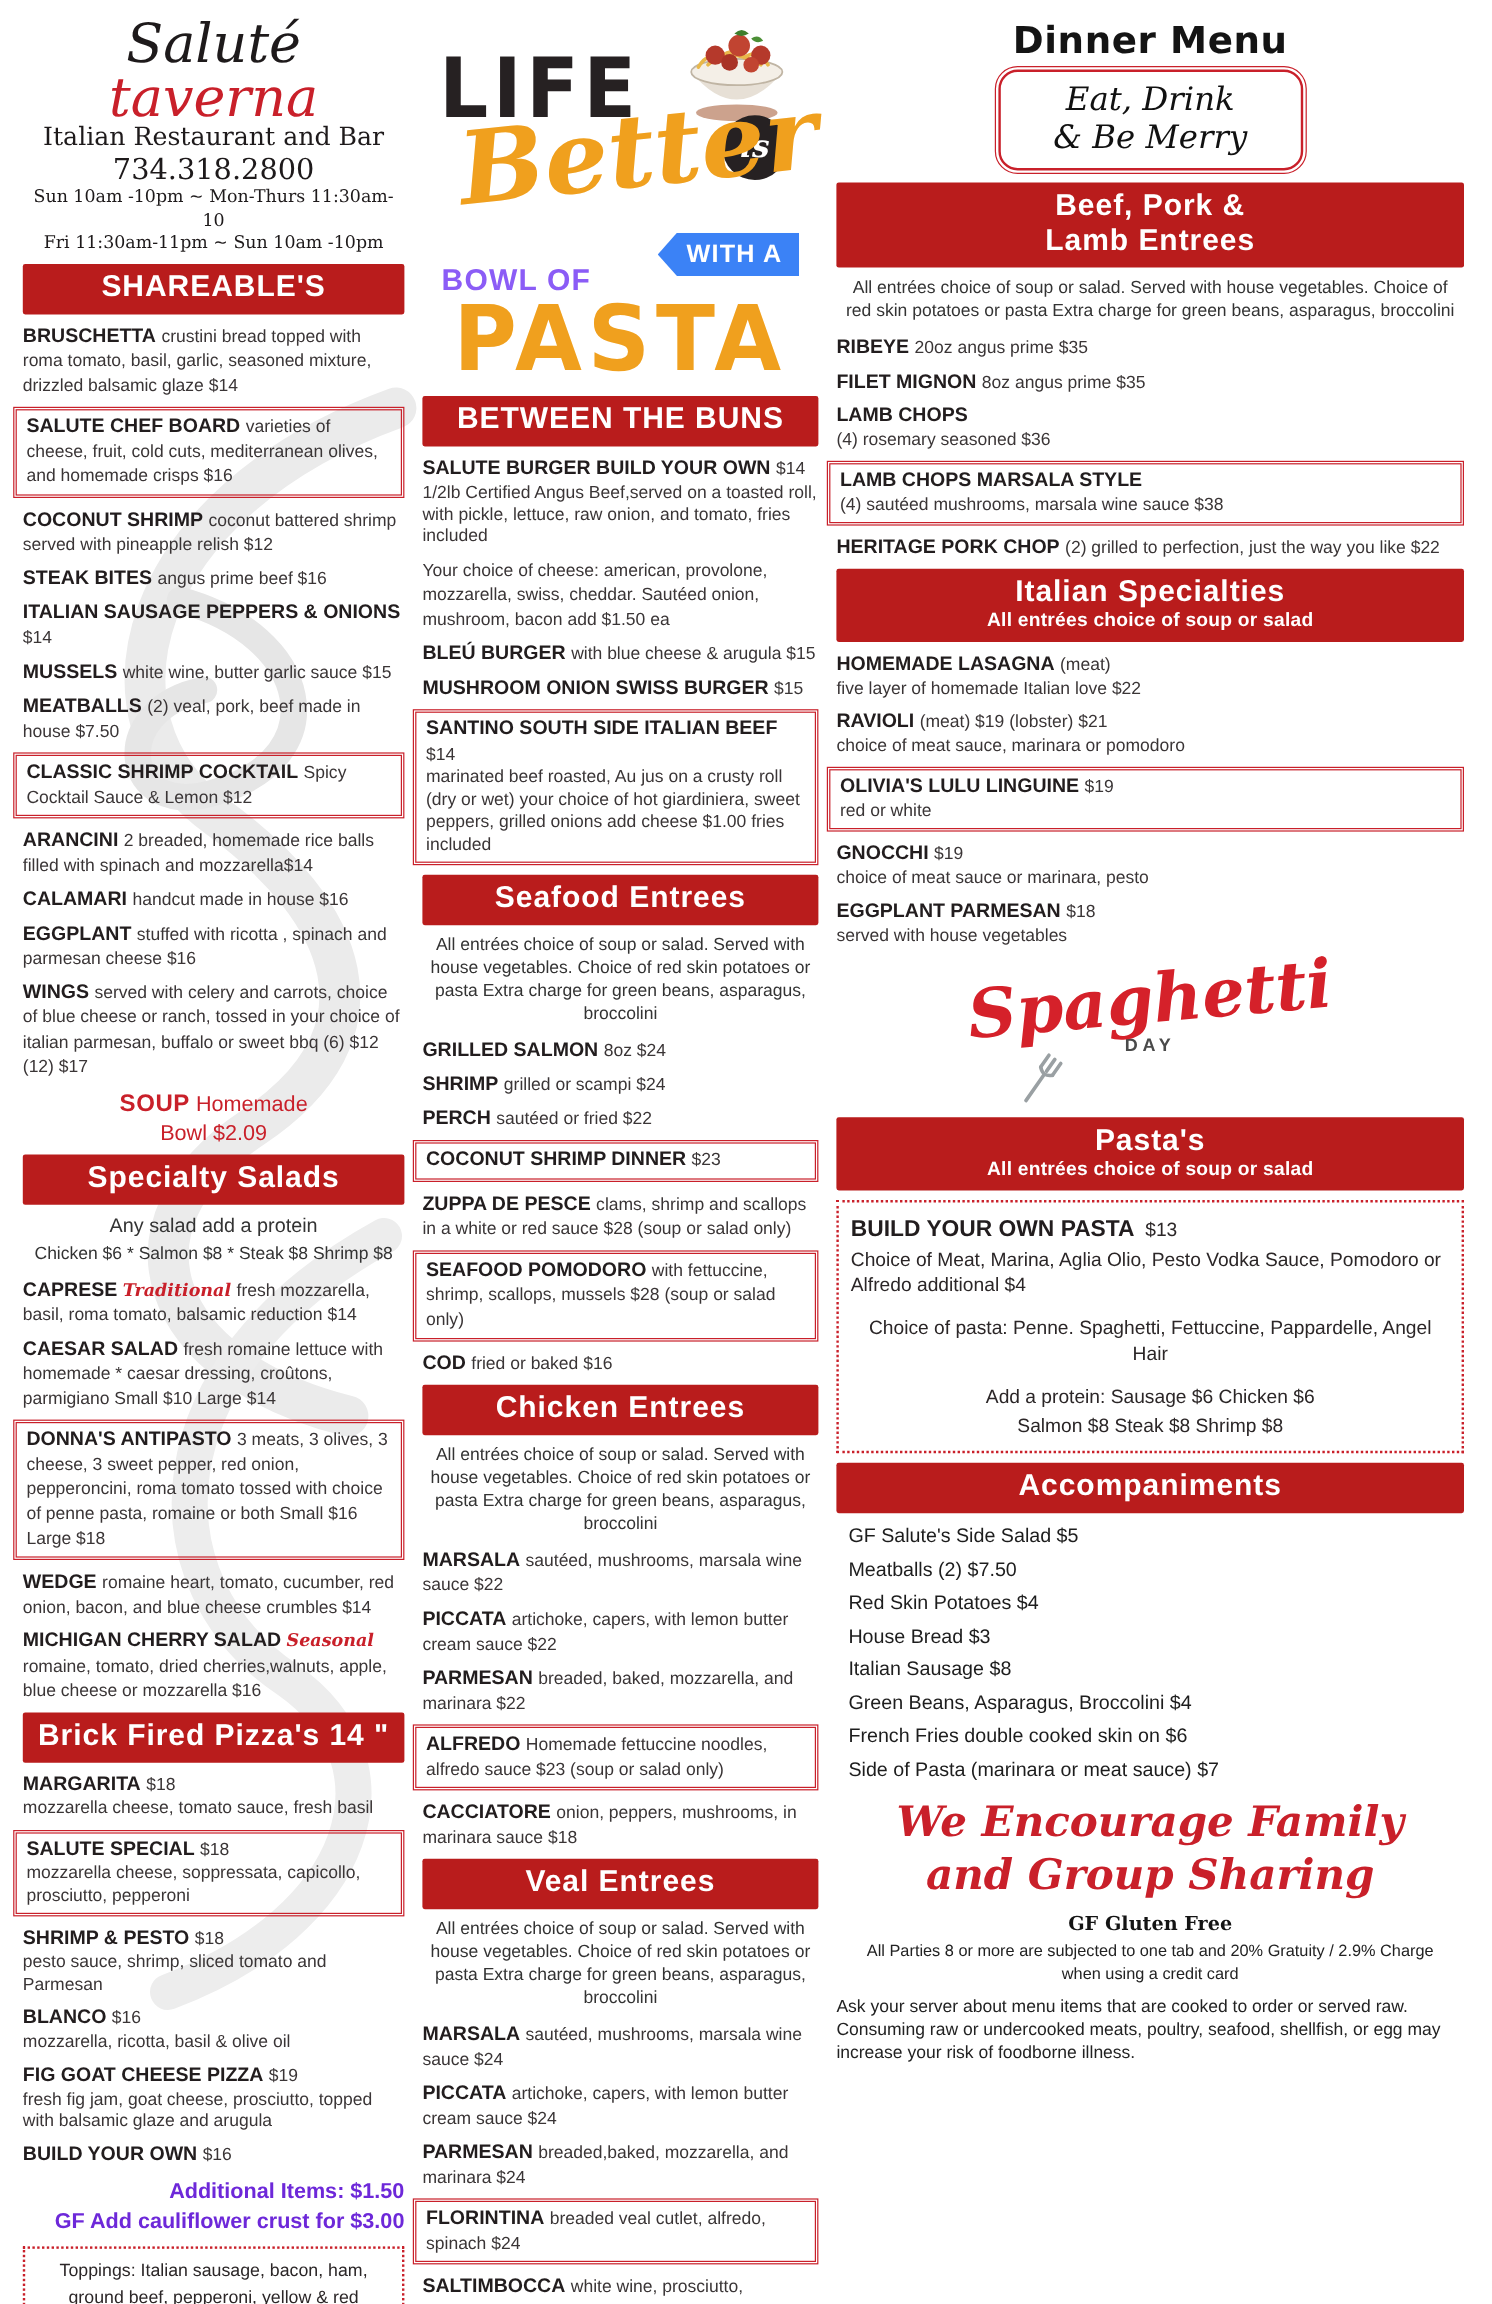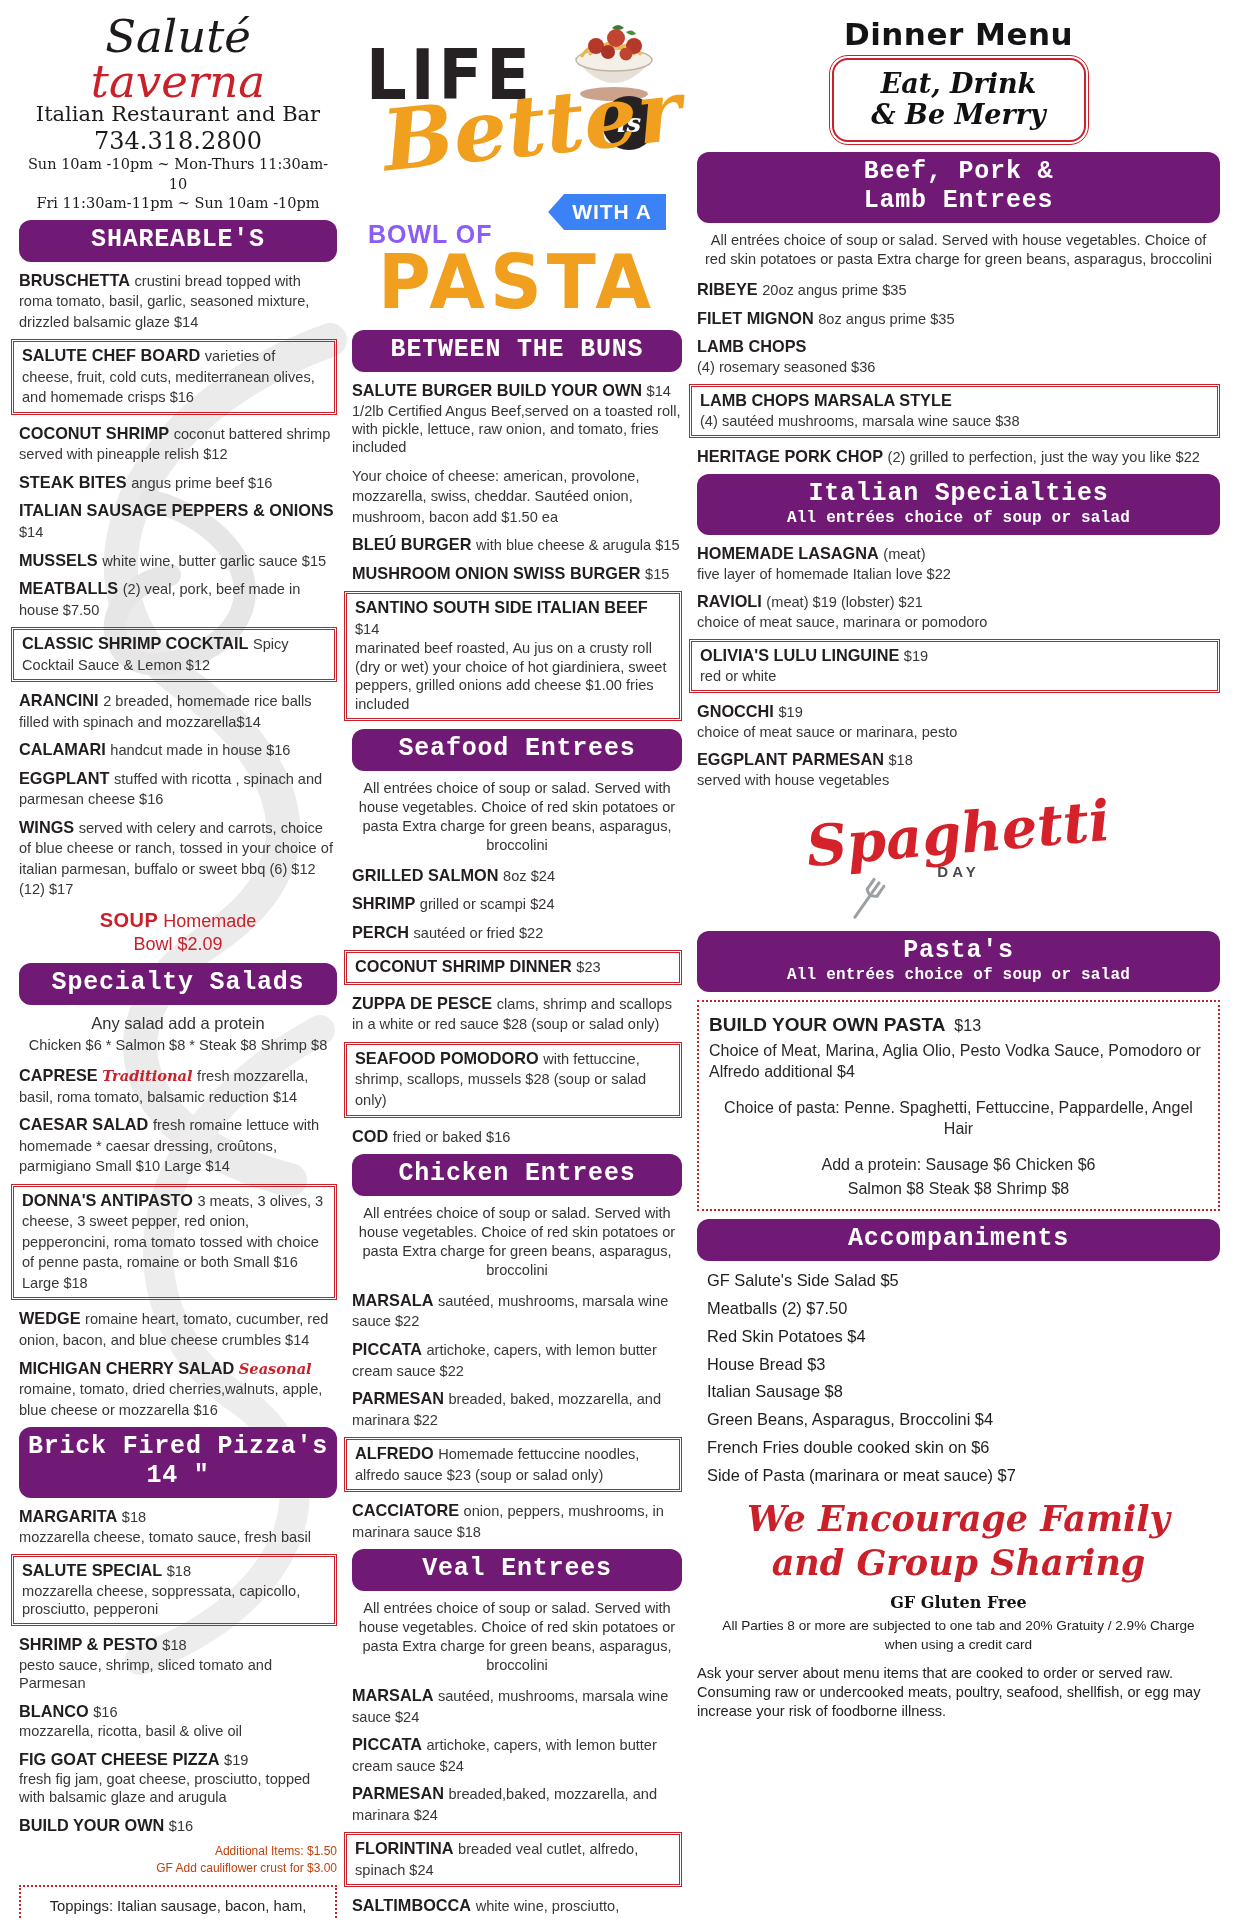--- a/index.html
+++ b/index.html
@@ -1,21 +1,21 @@
 <!DOCTYPE html>
 <html><head>
 <meta charset="utf-8">
 <style>
   html,body{margin:0;padding:0;background:#fff;}
   body{width:1243px;min-height:1920px;font-family:"Liberation Sans",sans-serif;color:#2b2627;position:relative;overflow-x:hidden;}
   .page{position:relative;box-sizing:border-box;width:1243px;padding:12px 19px 8px;display:grid;grid-template-columns:318px 330px 523px;column-gap:15px;}
   .col{position:relative;z-index:1;}
   .wm{position:absolute;z-index:0;pointer-events:none;}
   
-  .banner{background:#701a75;color:#fff;text-align:center;font-weight:bold;font-size:25px;letter-spacing:.8px;padding:5px 4px 8px;border-radius:12px;margin:6px 0 8px;font-family:Liberation Mono, monospace;}
+  .banner{background:#b91c1c;color:#fff;text-align:center;font-weight:bold;font-size:25px;letter-spacing:.8px;padding:5px 4px 8px;border-radius:2px;margin:6px 0 8px;font-family:Liberation Sans, sans-serif;}
   .banner .sub{display:block;font-size:16px;font-weight:bold;letter-spacing:.2px;margin-top:1px;}
   .note{text-align:center;font-size:14.6px;line-height:1.3;color:#333;margin:4px 2px 10px;font-weight:500;}
   
   .mi{margin:0 0 8px;}
   .mi-head{margin:0;font-size:16.3px;line-height:1.26;}
   .iname{font-weight:bold;color:#221d1e;font-size:16.3px;}
   .isub{font-weight:normal;color:#3a3536;font-size:14.6px;}
   .itag{font-family:"DejaVu Serif",serif;font-style:italic;font-weight:bold;color:#c9202a;font-size:14.6px;}
   .mi-sub{margin:1px 0 0;font-size:14.6px;color:#3a3536;line-height:1.26;}
   .iname:empty,.isub:empty,.itag:empty,.mi-sub:empty{display:none;}
@@ -38,39 +38,39 @@
   .logo .life{position:absolute;left:14px;top:26px;font-family:"DejaVu Sans",sans-serif;font-weight:bold;font-size:64px;letter-spacing:4px;color:#262122;transform:scaleY(1.08);}
   .logo .isbadge{position:absolute;right:26px;top:84px;width:54px;height:54px;border-radius:50%;background:#262122;color:#fff;display:flex;align-items:center;justify-content:center;font-family:"DejaVu Serif",serif;font-style:italic;font-weight:bold;font-size:26px;}
   .logo .better{position:absolute;left:30px;top:64px;font-family:"DejaVu Serif",serif;font-style:italic;font-weight:bold;font-size:84px;color:#f0a01e;transform:rotate(-6deg);}
   .logo .witha{position:absolute;right:16px;top:182px;background:#3b82f6;color:#fff;font-weight:bold;font-size:21px;letter-spacing:1px;padding:6px 14px 6px 24px;clip-path:polygon(16px 0,100% 0,100% 100%,16px 100%,0 50%);}
   .logo .bowlof{position:absolute;left:16px;top:208px;font-weight:bold;font-size:25px;letter-spacing:1px;color:#8b5cf6;}
   .logo .pasta{position:absolute;left:0;right:0;bottom:0;text-align:center;font-family:"DejaVu Sans",sans-serif;font-weight:bold;font-size:72px;letter-spacing:5px;color:#f0a01e;transform:scaleY(1.05);}
   .logo svg.bowl{position:absolute;right:18px;top:8px;}
   
   .dmenu{text-align:center;font-weight:bold;font-size:31px;letter-spacing:.5px;color:#141414;font-family:"DejaVu Sans",sans-serif;margin:4px 0 6px;}
   .badge{width:230px;margin:0 auto 10px;border:2.5px solid #c9202a;outline:1px solid #c9202a;outline-offset:2px;border-radius:16px;background:#fff;text-align:center;padding:8px 10px 10px;}
-  .badge .l{font-family:"DejaVu Serif",serif;font-style:italic;font-weight:bold;font-size:27px;color:#111;line-height:1.15;}
+  .badge .l{font-family:"DejaVu Serif",serif;font-style:italic;font-weight:normal;font-size:27px;color:#111;line-height:1.15;}
   
   .spag{position:relative;text-align:center;margin:6px 0 2px;height:128px;}
   .spag .script{font-family:"DejaVu Serif",serif;font-style:italic;font-weight:bold;font-size:56px;color:#d5212a;display:inline-block;transform:rotate(-5deg);line-height:1;margin-top:8px;}
   .spag .day{font-size:15px;letter-spacing:4px;color:#4a4a4a;margin-top:2px;font-weight:bold;}
   .spag svg{position:absolute;left:150px;bottom:2px;}
   
   .byo{font-size:16px;line-height:1.35;color:#2b2627;}
   .byo .bname{font-weight:bold;font-size:19px;color:#221d1e;}
   .byo p{margin:2px 0;}
   .byo .mid{text-align:center;margin-top:14px;}
   
   .acc-line{margin:0 0 4px 10px;font-size:16.4px;color:#1d1d1d;line-height:1.45;font-weight:500;}
   
   .sharing{text-align:center;font-family:"DejaVu Serif",serif;font-style:italic;font-weight:bold;font-size:35px;color:#c9202a;line-height:1.25;margin:10px 0 8px;}
   .gf{text-align:center;font-family:"DejaVu Serif",serif;font-weight:bold;font-size:16px;margin:6px 0 4px;color:#141414;}
   .parties{text-align:center;font-size:13.6px;color:#222;line-height:1.4;margin:0 14px 10px;}
   .disclaimer{font-size:14.6px;color:#222;line-height:1.3;margin:2px 0 0;}
-  .pznotes{font-size:12px;color:#c2410c;line-height:1.4;}
+  .pznotes{font-size:18px;color:#6d28d9;line-height:1.4;font-weight:bold;}
 </style>
 </head>
 <body>
 
 <svg class="wm" width="360" height="900" style="left:30px;top:300px;" viewBox="0 0 360 900" fill="none">
   <path d="M300 40 C 80 120, 40 300, 150 380 C 260 460, 300 560, 180 640 C 60 720, 100 840, 260 880" stroke="#ebebeb" stroke-width="34" stroke-linecap="round"></path>
   <path d="M120 200 C 230 230, 250 330, 150 360 C 70 385, 60 290, 140 275" stroke="#e6e6e6" stroke-width="22" stroke-linecap="round"></path>
 </svg>
 <svg class="wm" width="300" height="700" style="left:60px;top:1000px;" viewBox="0 0 300 700" fill="none">
   <path d="M260 30 C 60 140, 60 320, 180 400 C 280 470, 240 600, 80 660" stroke="#ededed" stroke-width="30" stroke-linecap="round"></path>

